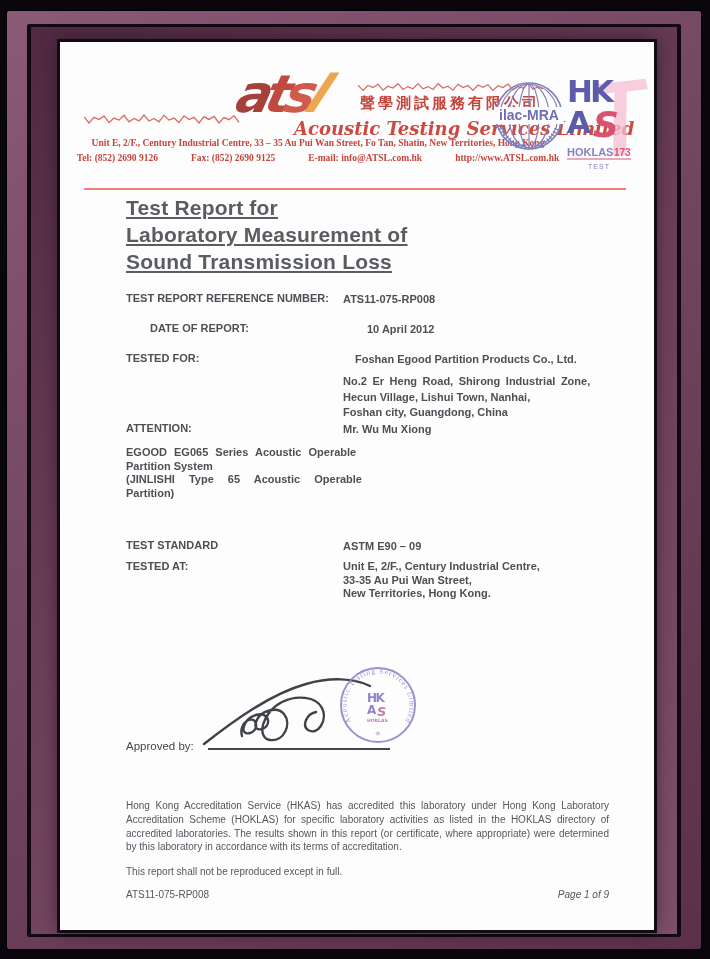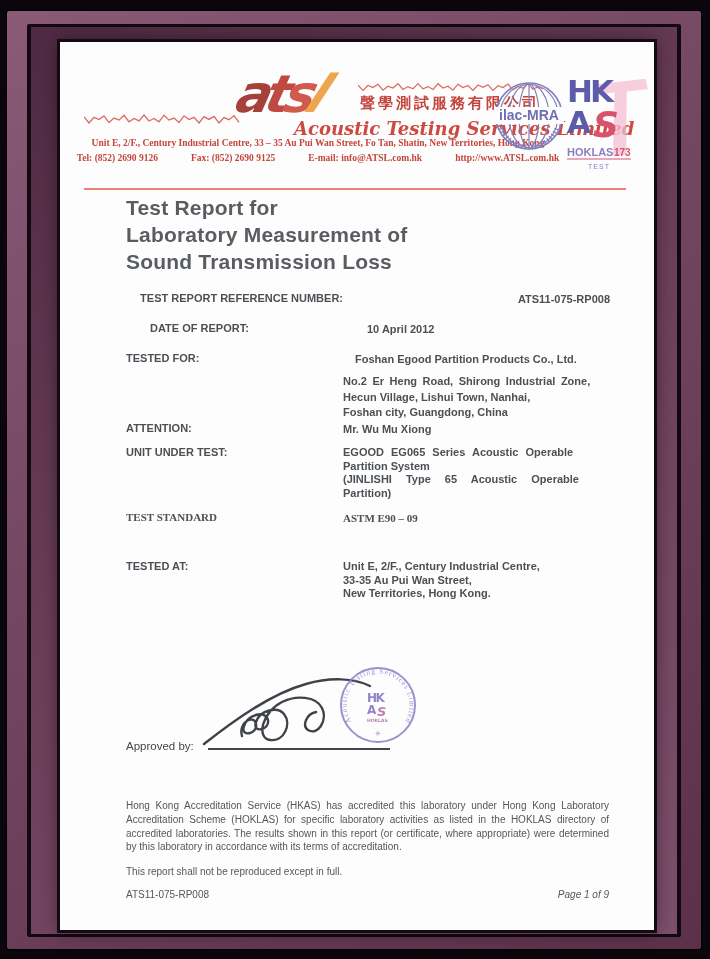--- a/index.html
+++ b/index.html
@@ -34,21 +34,21 @@
     font-family:"Liberation Serif", serif; font-weight:bold; font-size:9.5px; color:#c4453c; }
   .contact { position:absolute; left:24px; top:111px; width:468px; display:flex;
     justify-content:center; gap:33px; font-family:"Liberation Serif", serif;
     font-weight:bold; font-size:9.5px; color:#c4453c; white-space:nowrap; }
   .hdr-rule { position:absolute; left:24px; top:146px; width:542px; height:2px; background:#ee8175; }
   .ilac { position:absolute; left:433px; top:34px; }
   .hkas { position:absolute; left:505px; top:28px; }
 
   
   .doc-title { position:absolute; left:66px; top:152px; font-size:21px; font-weight:bold;
-    color:#595d62; line-height:27px; letter-spacing:.2px; }
+    color:#595d62; line-height:27px; letter-spacing:.2px;text-decoration:underline; }
   .field-row { position:absolute; left:66px; width:484px; display:flex; }
   .f-label { width:217px; flex:none; font-size:11px; font-weight:bold; color:#4c5054; }
   .f-value { flex:1; font-size:11px; font-weight:bold; color:#4c5054; line-height:15.5px; }
   .lh13 .f-value { line-height:13.5px; }
   .j1 { word-spacing:4px; } .j2 { word-spacing:11px; } .j3 { word-spacing:2.5px; }
 
   
   .approved-label { position:absolute; left:66px; top:698px; font-size:11.5px; color:#43474b; }
   .sig-line { position:absolute; left:148px; top:706px; width:182px; border-top:2px solid #43474b; }
   .sig-name { position:absolute; left:151px; top:710px; font-size:11.5px; color:#43474b; line-height:14px; }
@@ -122,21 +122,21 @@
       <line x1="2" y1="89" x2="66" y2="89" stroke="#d9536e" stroke-width="1.2"></line>
       <text x="34" y="99" text-anchor="middle" font-size="7" fill="#8a7ec0" letter-spacing="1" font-family="Liberation Sans, sans-serif">TEST</text>
     </svg>
 
     <div class="doc-title">
       <div>Test Report for</div>
       <div>Laboratory Measurement of</div>
       <div>Sound Transmission Loss</div>
     </div>
 
-    <div class="field-row" style="top:250px;text-align:right;">
+    <div class="field-row" style="top:250px;">
       <div class="f-label">TEST REPORT REFERENCE NUMBER:</div>
       <div class="f-value">ATS11-075-RP008</div>
     </div>
     <div class="field-row" style="top:280px;margin-left:24px;">
       <div class="f-label">DATE OF REPORT:</div>
       <div class="f-value">10 April 2012</div>
     </div>
     <div class="field-row" style="top:310px;gap:12px;">
       <div class="f-label">TESTED FOR:</div>
       <div class="f-value">Foshan Egood Partition Products Co., Ltd.</div>
@@ -147,29 +147,28 @@
         <div class="j3">No.2 Er Heng Road, Shirong Industrial Zone,</div>
         <div>Hecun Village, Lishui Town, Nanhai,</div>
         <div>Foshan city, Guangdong, China</div>
       </div>
     </div>
     <div class="field-row" style="top:380px;">
       <div class="f-label">ATTENTION:</div>
       <div class="f-value">Mr. Wu Mu Xiong</div>
     </div>
     <div class="field-row lh13" style="top:404px;">
-      <div class="f-label">UNIT UNDER TEST:</div>
       <div class="f-value">
         <div class="j1">EGOOD EG065 Series Acoustic Operable</div>
         <div>Partition System</div>
         <div class="j2">(JINLISHI Type 65 Acoustic Operable</div>
         <div>Partition)</div>
       </div>
     </div>
-    <div class="field-row" style="top:469px;font-family:Liberation Serif, serif;">
+    <div class="field-row" style="top:497px;">
       <div class="f-label">TEST STANDARD</div>
       <div class="f-value">ASTM E90 – 09</div>
     </div>
     <div class="field-row lh13" style="top:518px;">
       <div class="f-label">TESTED AT:</div>
       <div class="f-value">
         <div>Unit E, 2/F., Century Industrial Centre,</div>
         <div>33-35 Au Pui Wan Street,</div>
         <div>New Territories, Hong Kong.</div>
       </div>

